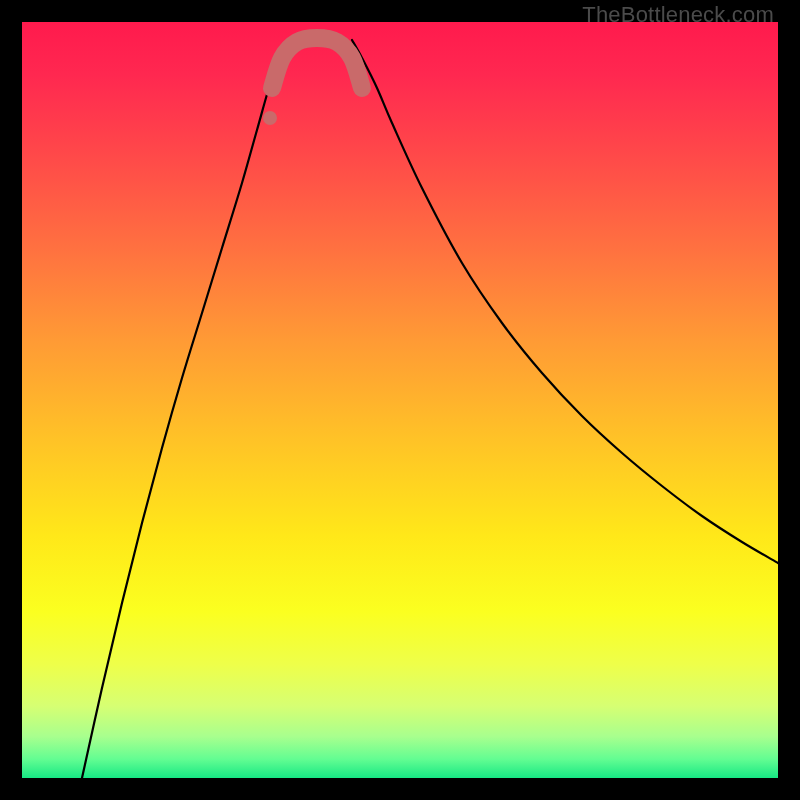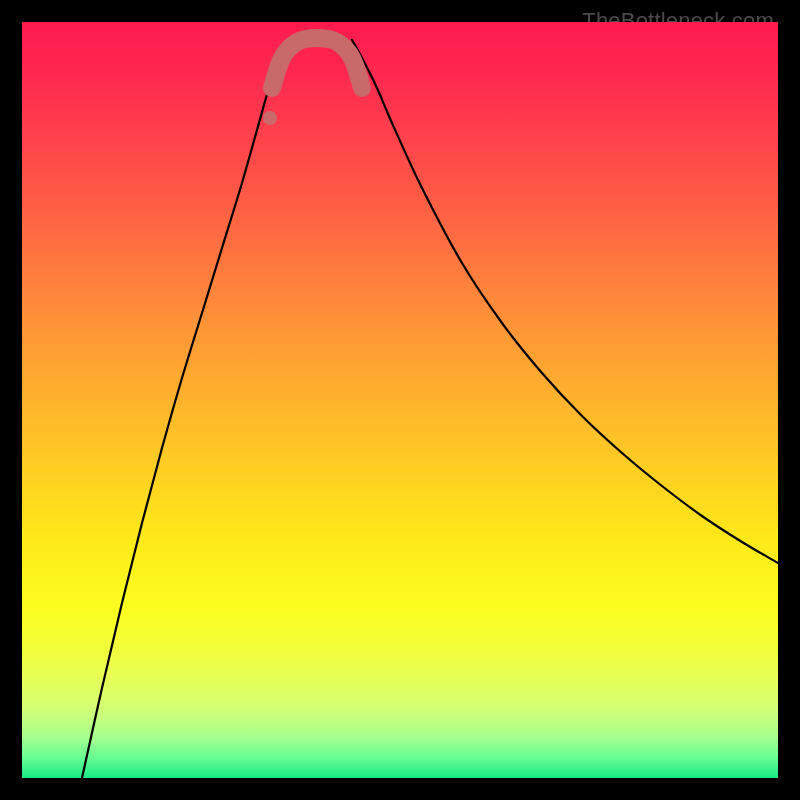--- a/index.html
+++ b/index.html
@@ -21,21 +21,21 @@
   }
   .gradient {
     position: absolute;
     left: 0;
     top: 0;
     width: 100%;
     height: 100%;
   }
   .watermark {
     position: absolute;
-    top: 8px;
+    top: 2px;
     right: 26px;
     color: #4b4b4b;
     font-size: 22px;
     font-weight: 500;
     letter-spacing: 0.2px;
   }
   svg.curves {
     position: absolute;
     left: 0;
     top: 0;

